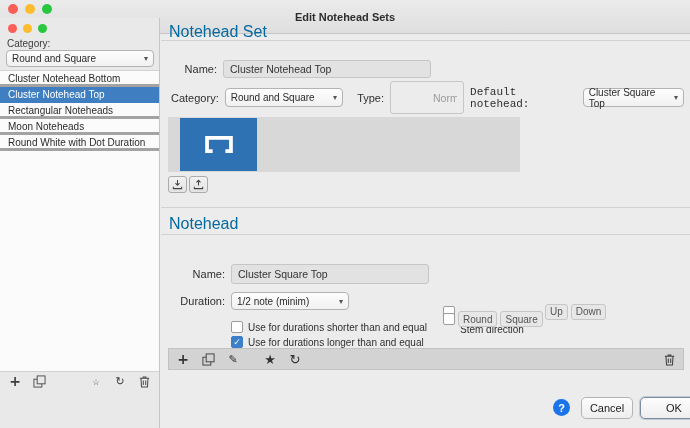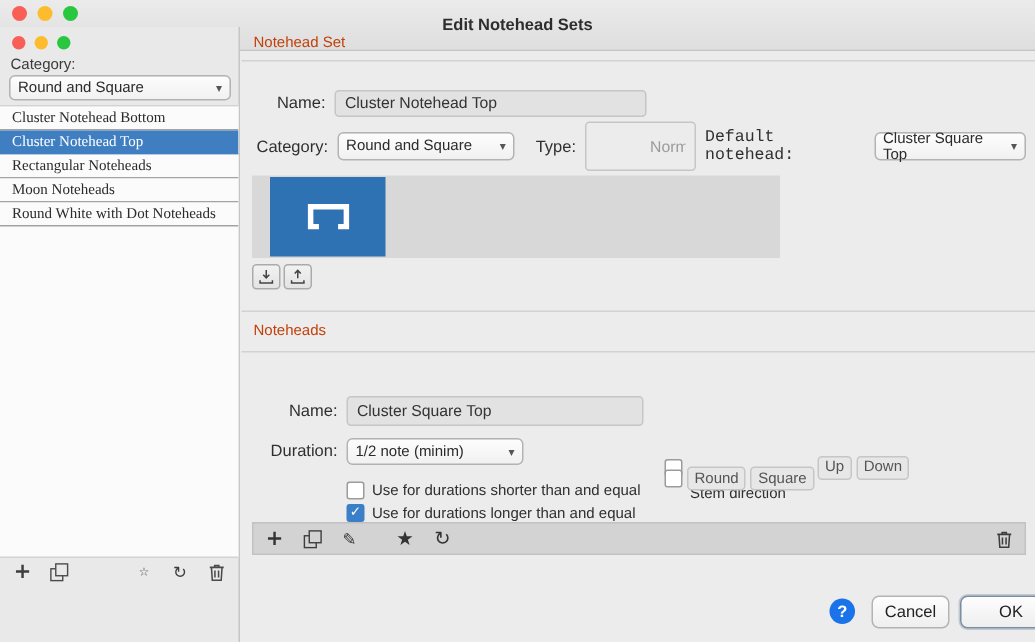--- a/index.html
+++ b/index.html
@@ -26,32 +26,32 @@
   .sidebar-lights { position:absolute; top:6px; left:8px; display:flex; gap:6px; }
   .sidebar-lights .light { width:9px; height:9px; }
   .sb-cat-label { position:absolute; top:20px; left:7px; font-size:10px; color:#3a3a3a; }
   .select { background:linear-gradient(#fdfdfd,#f1f1f1); border:1px solid #b3b3b3; border-radius:4px;
     display:flex; align-items:center; padding:4px 5px; font-size:10px; color:#2b2b2b; }
   .select .chev { margin-left:auto; font-size:8px; color:#555; }
   .sb-select { position:absolute; top:32px; left:6px; width:148px; height:17px; }
   .list-container { position:absolute; top:52px; left:0; right:0; bottom:56px;
     background:#fbfbfb; border-top:1px solid #d2d2d2; border-bottom:1px solid #d2d2d2; overflow:hidden; }
   .list-item { height:16px; line-height:16px; padding-left:8px; font-size:10px; color:#2b2b2b;
-    background:#fbfbfb; border-bottom:1px solid #a3a3a3; white-space:nowrap; overflow:hidden;font-family:Liberation Serif, serif; }
+    background:#fbfbfb; border-bottom:3px solid #a3a3a3; white-space:nowrap; overflow:hidden; }
   .list-item.selected { background:var(--selection-blue,#3f7fc1); color:#fff; border-bottom-color:var(--selection-blue,#3f7fc1); }
   .sidebar-toolbar { position:absolute; left:6px; right:6px; top:354px; height:18px;
     display:flex; align-items:center; gap:6px; }
   .tool-btn { width:18px; height:18px; display:flex; align-items:center; justify-content:center;
     color:#3d3d3d; border-radius:3px; }
   .tool-btn.plus { font-size:14px; font-weight:700; }
   .push-right { margin-left:auto;font-family:Liberation Mono, monospace; }
 
   
   .main { position:absolute; top:18px; left:161px; right:0; bottom:0; }
-  .section-title { position:absolute; left:8px; font-size:10px; color:#c2410c; }
+  .section-title { position:absolute; left:8px; font-size:16px; color:#0369a1; }
   .hdiv { position:absolute; left:0; right:0; height:1px; background:#d2d2d2; }
 
   .frow { position:absolute; display:flex; align-items:center; }
   .lbl { color:#2f2f2f; font-size:11px; }
   .lbl-col { text-align:right; margin-right:6px; flex:none; }
   .field { background:#e2e2e2; border:1px solid #c6c6c6; border-radius:3px;
     font-family:"Liberation Sans",sans-serif; font-size:10.5px; color:#333; padding:0 6px; outline:none; }
   .field.disabled { background:#ececec; color:#9a9a9a; }
 
   .preview-strip { position:absolute; top:99px; left:7px; width:352px; height:55px; background:#d8d8d8; }
@@ -118,21 +118,21 @@
         <div class="list-item selected">
         <span>Cluster Notehead Top</span>
       </div>
         <div class="list-item">
         <span>Rectangular Noteheads</span>
       </div>
         <div class="list-item">
         <span>Moon Noteheads</span>
       </div>
         <div class="list-item">
-        <span>Round White with Dot Noteheads</span>
+        <span>Round White with Dot Duration</span>
       </div>
       </div>
 
     <div class="sidebar-toolbar">
       <span class="tool-btn plus uicon">+</span>
       <span class="tool-btn">
         <svg viewBox="0 0 14 14" width="13" height="13">
             <rect x="1" y="4.5" width="8.5" height="8.5" fill="#e9e9e9" stroke="#4a4a4a"></rect>
             <rect x="4.5" y="1" width="8.5" height="8.5" fill="#e9e9e9" stroke="#4a4a4a"></rect>
           </svg>
@@ -188,21 +188,21 @@
       </span>
       <span class="io-btn">
         <svg viewBox="0 0 12 12" width="11" height="11">
             <path d="M6 7V1.5M3.8 3.7L6 1.4l2.2 2.3M1.5 8.5v2h9v-2" fill="none" stroke="#444" stroke-width="1.1"></path>
           </svg>
       </span>
     </div>
 
     <div class="hdiv" style="top:189px;"></div>
 
-    <div class="section-title" style="top:197px;">Noteheads</div>
+    <div class="section-title" style="top:197px;">Notehead</div>
     <div class="hdiv" style="top:216px;"></div>
 
     <div class="frow" style="top:246px; left:4px;">
       <span class="lbl lbl-col" style="width:60px;">Name:</span>
       <input class="field" style="width: 198px; height: 20px;" value="Cluster Square Top">
     </div>
 
     <div class="frow" style="top:274px; left:4px;">
       <span class="lbl lbl-col" style="width:60px;">Duration:</span>
       <div class="select" style="width:118px; height:18px;">

